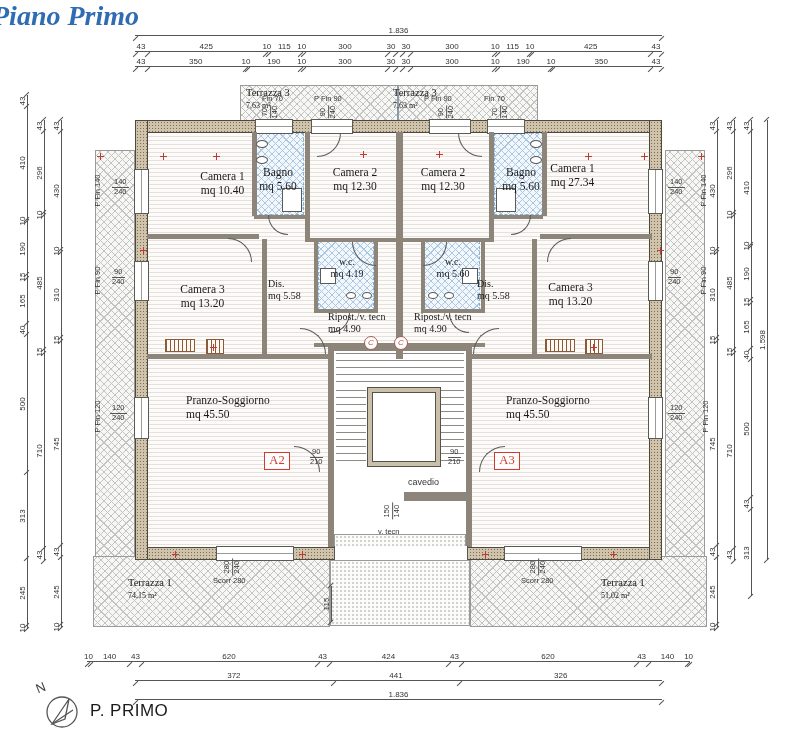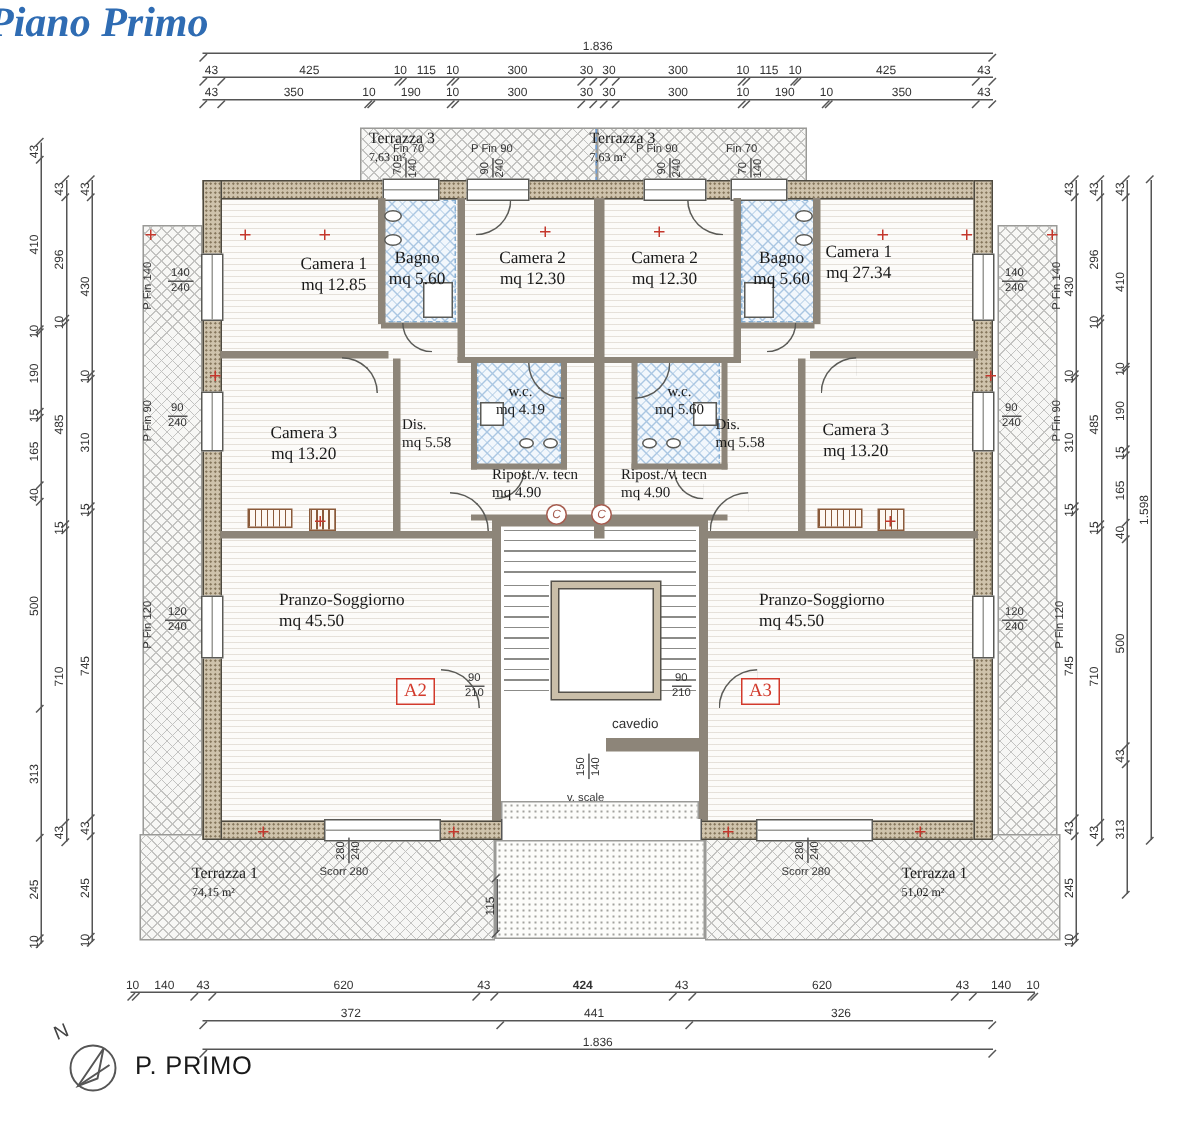--- a/index.html
+++ b/index.html
@@ -211,38 +211,38 @@
   </div>
   <div class="ab tlab" style="left:128px;top:577px">
     <span>Terrazza 1</span><br>
     <span class="ar">74,15 m²</span>
   </div>
   <div class="ab tlab" style="left:601px;top:577px">
     <span>Terrazza 1</span><br>
     <span class="ar">51,02 m²</span>
   </div>
 
-  <div class="ab rlab" style="left:180px;top:170px;width:85px"><span>Camera 1</span><br><span>mq 12.85</span></div>
+  <div class="ab rlab" style="left:180px;top:170px;width:85px"><span>Camera 1</span><br><span>mq 10.40</span></div>
   <div class="ab rlab" style="left:248px;top:166px;width:60px"><span>Bagno</span><br><span>mq 5.60</span></div>
   <div class="ab rlab" style="left:315px;top:166px;width:80px"><span>Camera 2</span><br><span>mq 12.30</span></div>
   <div class="ab rlab" style="left:403px;top:166px;width:80px"><span>Camera 2</span><br><span>mq 12.30</span></div>
   <div class="ab rlab" style="left:491px;top:166px;width:60px"><span>Bagno</span><br><span>mq 5.60</span></div>
   <div class="ab rlab" style="left:530px;top:162px;width:85px"><span>Camera 1</span><br><span>mq 27.34</span></div>
   <div class="ab rlab" style="left:160px;top:283px;width:85px"><span>Camera 3</span><br><span>mq 13.20</span></div>
   <div class="ab rlab sm lf" style="left:268px;top:278px;width:50px"><span>Dis.</span><br><span>mq 5.58</span></div>
   <div class="ab rlab sm" style="left:322px;top:256px;width:50px"><span>w.c.</span><br><span>mq 4.19</span></div>
   <div class="ab rlab sm" style="left:428px;top:256px;width:50px"><span>w.c.</span><br><span>mq 5.60</span></div>
   <div class="ab rlab sm lf" style="left:477px;top:278px;width:50px"><span>Dis.</span><br><span>mq 5.58</span></div>
   <div class="ab rlab" style="left:528px;top:281px;width:85px"><span>Camera 3</span><br><span>mq 13.20</span></div>
   <div class="ab rlab sm lf" style="left:328px;top:311px;width:80px"><span>Ripost./v. tecn</span><br><span>mq 4.90</span></div>
   <div class="ab rlab sm lf" style="left:414px;top:311px;width:80px"><span>Ripost./v. tecn</span><br><span>mq 4.90</span></div>
   <div class="ab rlab lf" style="left:186px;top:394px;width:120px"><span>Pranzo-Soggiorno</span><br><span>mq 45.50</span></div>
   <div class="ab rlab lf" style="left:506px;top:394px;width:120px"><span>Pranzo-Soggiorno</span><br><span>mq 45.50</span></div>
   <div class="ab slab" style="left:408px;top:477px;font-size:9px">cavedio</div>
-  <div class="ab slab" style="left:378px;top:527px">v. scale</div>
+  <div class="ab slab" style="left:378px;top:527px">v. tecn</div>
 
   <div class="ab abox" style="left:264px;top:452px;width:24px;height:16px">A2</div>
   <div class="ab abox" style="left:494px;top:452px;width:24px;height:16px">A3</div>
 
   <div class="ab slab" style="left:262px;top:94px">Fin 70</div>
   <div class="frac rot ab" style="left:264px;top:103px"><b>70</b><span>140</span></div>
   <div class="ab slab" style="left:314px;top:94px">P Fin 90</div>
   <div class="frac rot ab" style="left:322px;top:103px"><b>90</b><span>240</span></div>
   <div class="ab slab" style="left:424px;top:94px">P Fin 90</div>
   <div class="frac rot ab" style="left:440px;top:103px"><b>90</b><span>240</span></div>
@@ -375,21 +375,21 @@
       </div>
       <div class="seg" style="flex-grow: 43;">
         <span class="dlab">43</span>
       </div>
       <div class="seg" style="flex-grow: 620;">
         <span class="dlab">620</span>
       </div>
       <div class="seg" style="flex-grow: 43;">
         <span class="dlab">43</span>
       </div>
-      <div class="seg" style="flex-grow: 424; font-weight: bold;">
+      <div class="seg" style="flex-grow: 424;">
         <span class="dlab">424</span>
       </div>
       <div class="seg" style="flex-grow: 43;">
         <span class="dlab">43</span>
       </div>
       <div class="seg" style="flex-grow: 620;">
         <span class="dlab">620</span>
       </div>
       <div class="seg" style="flex-grow: 43;">
         <span class="dlab">43</span>

